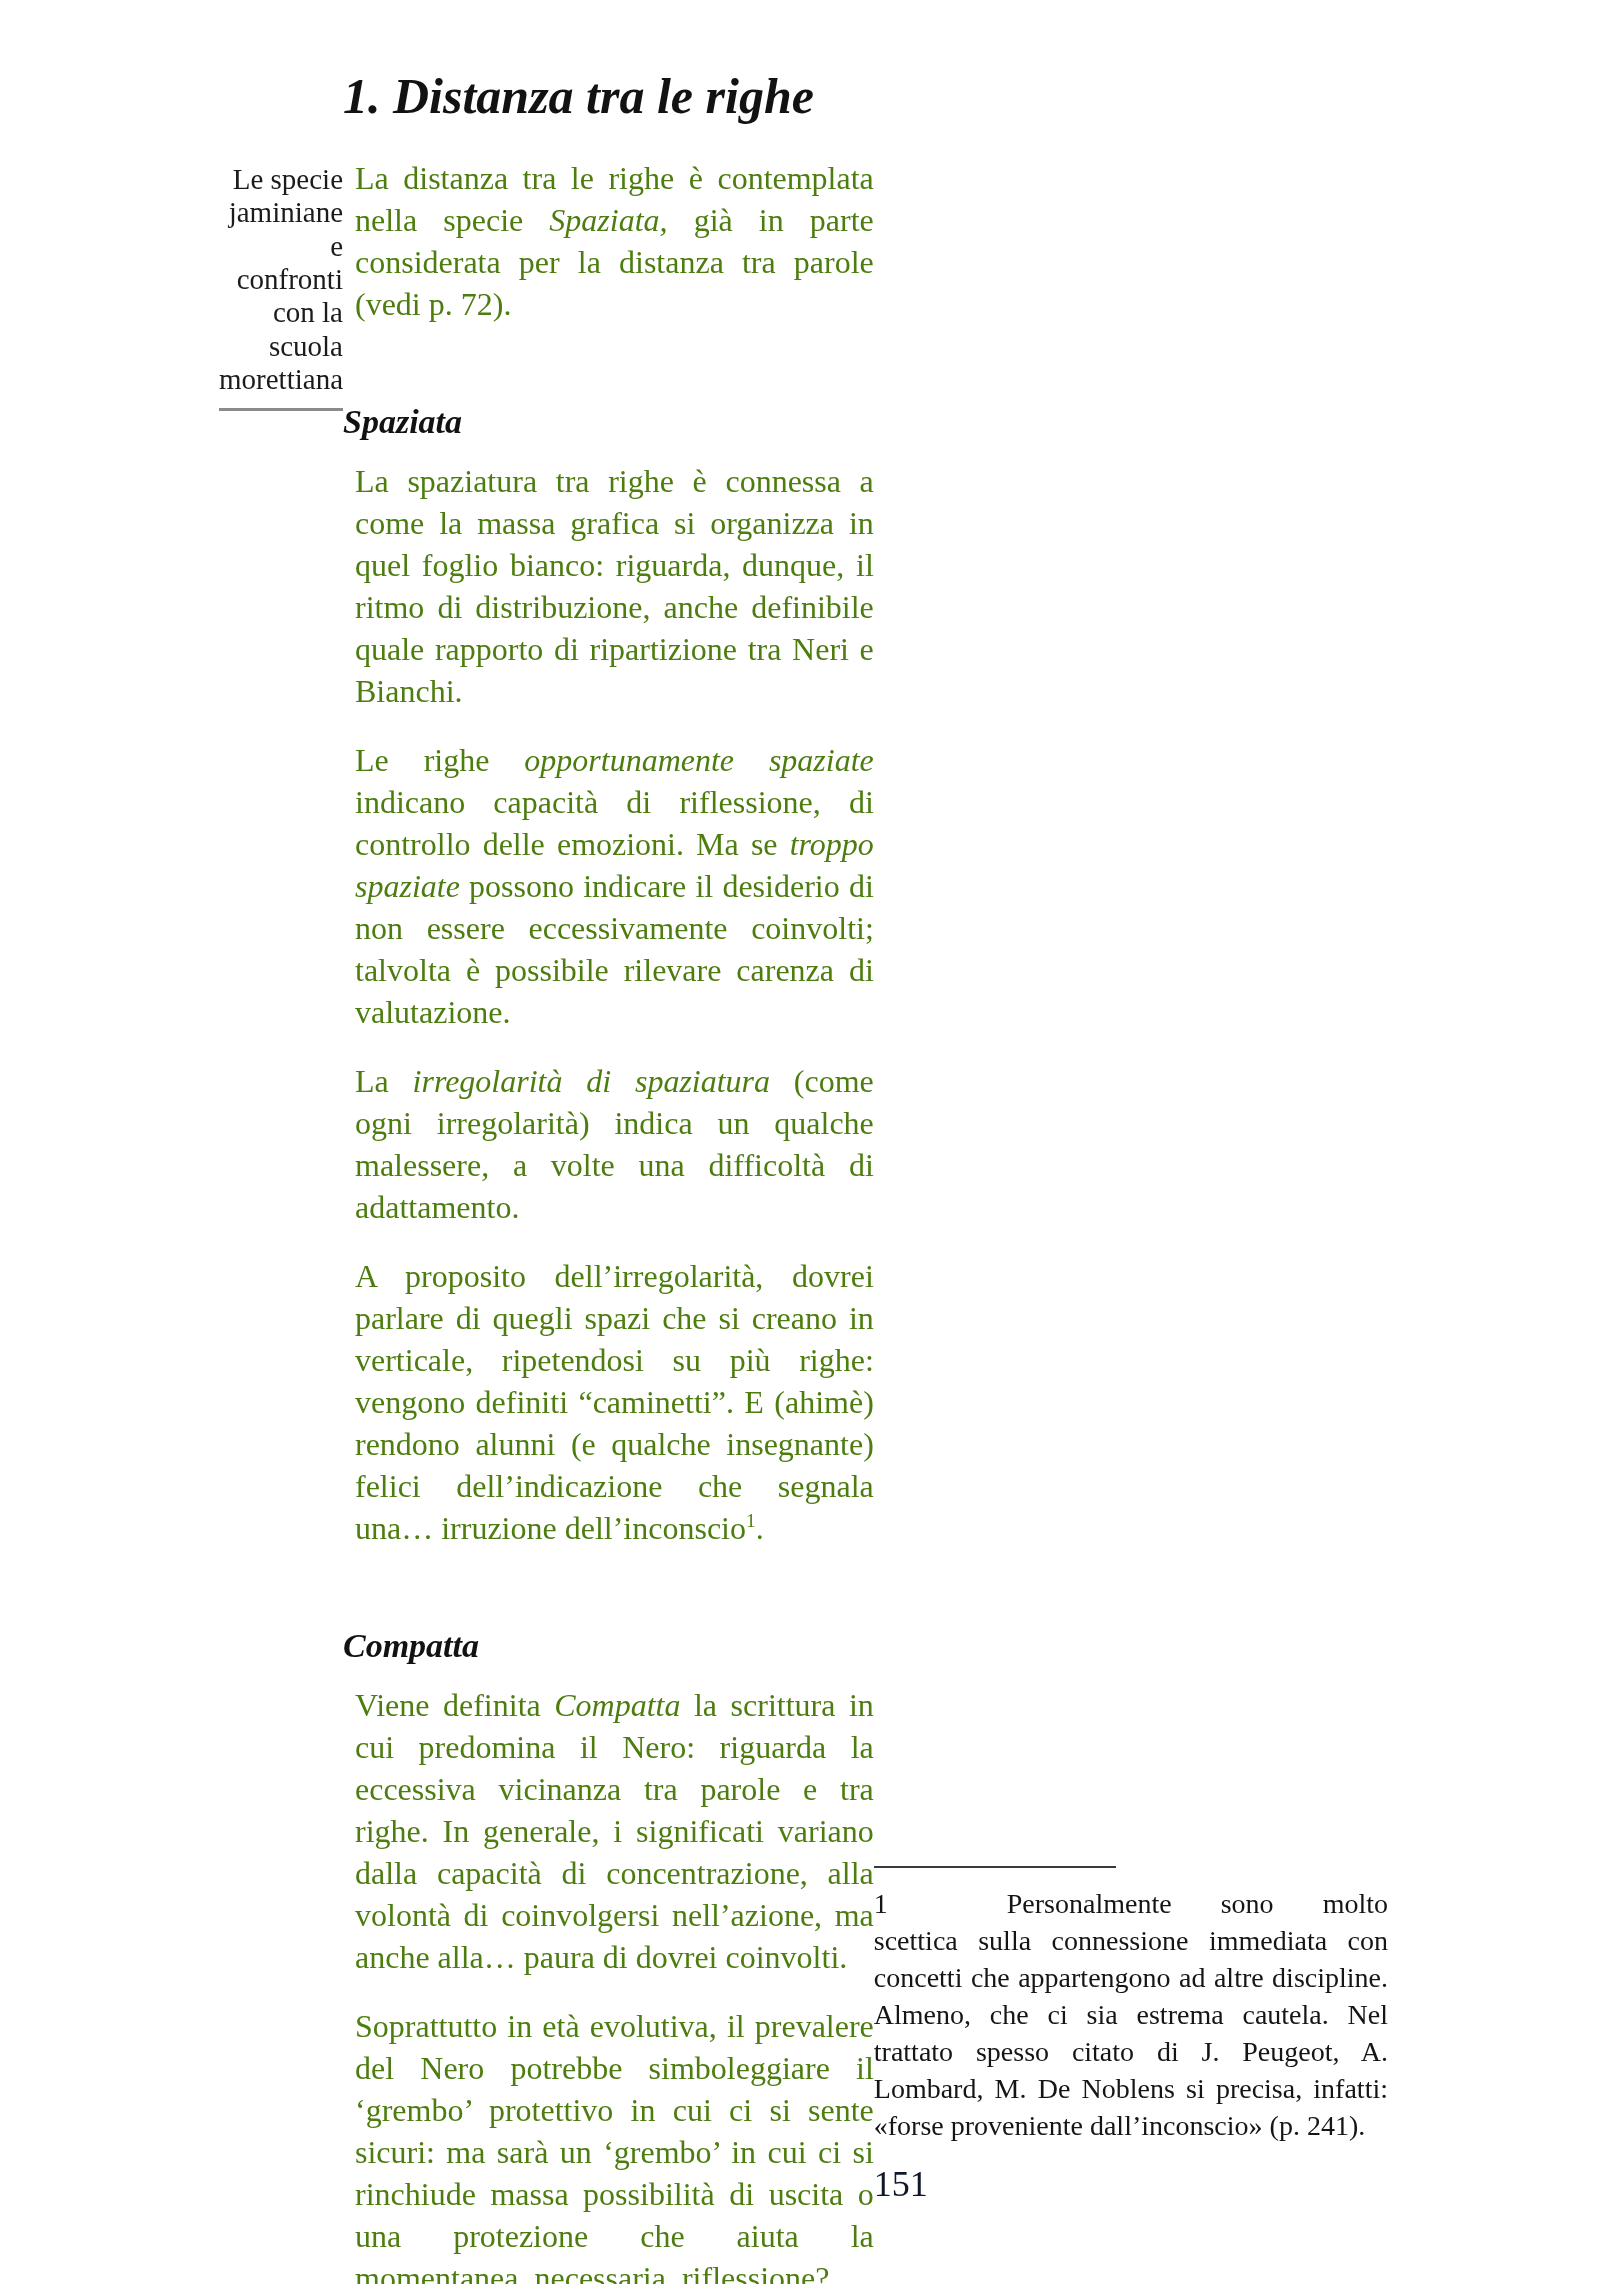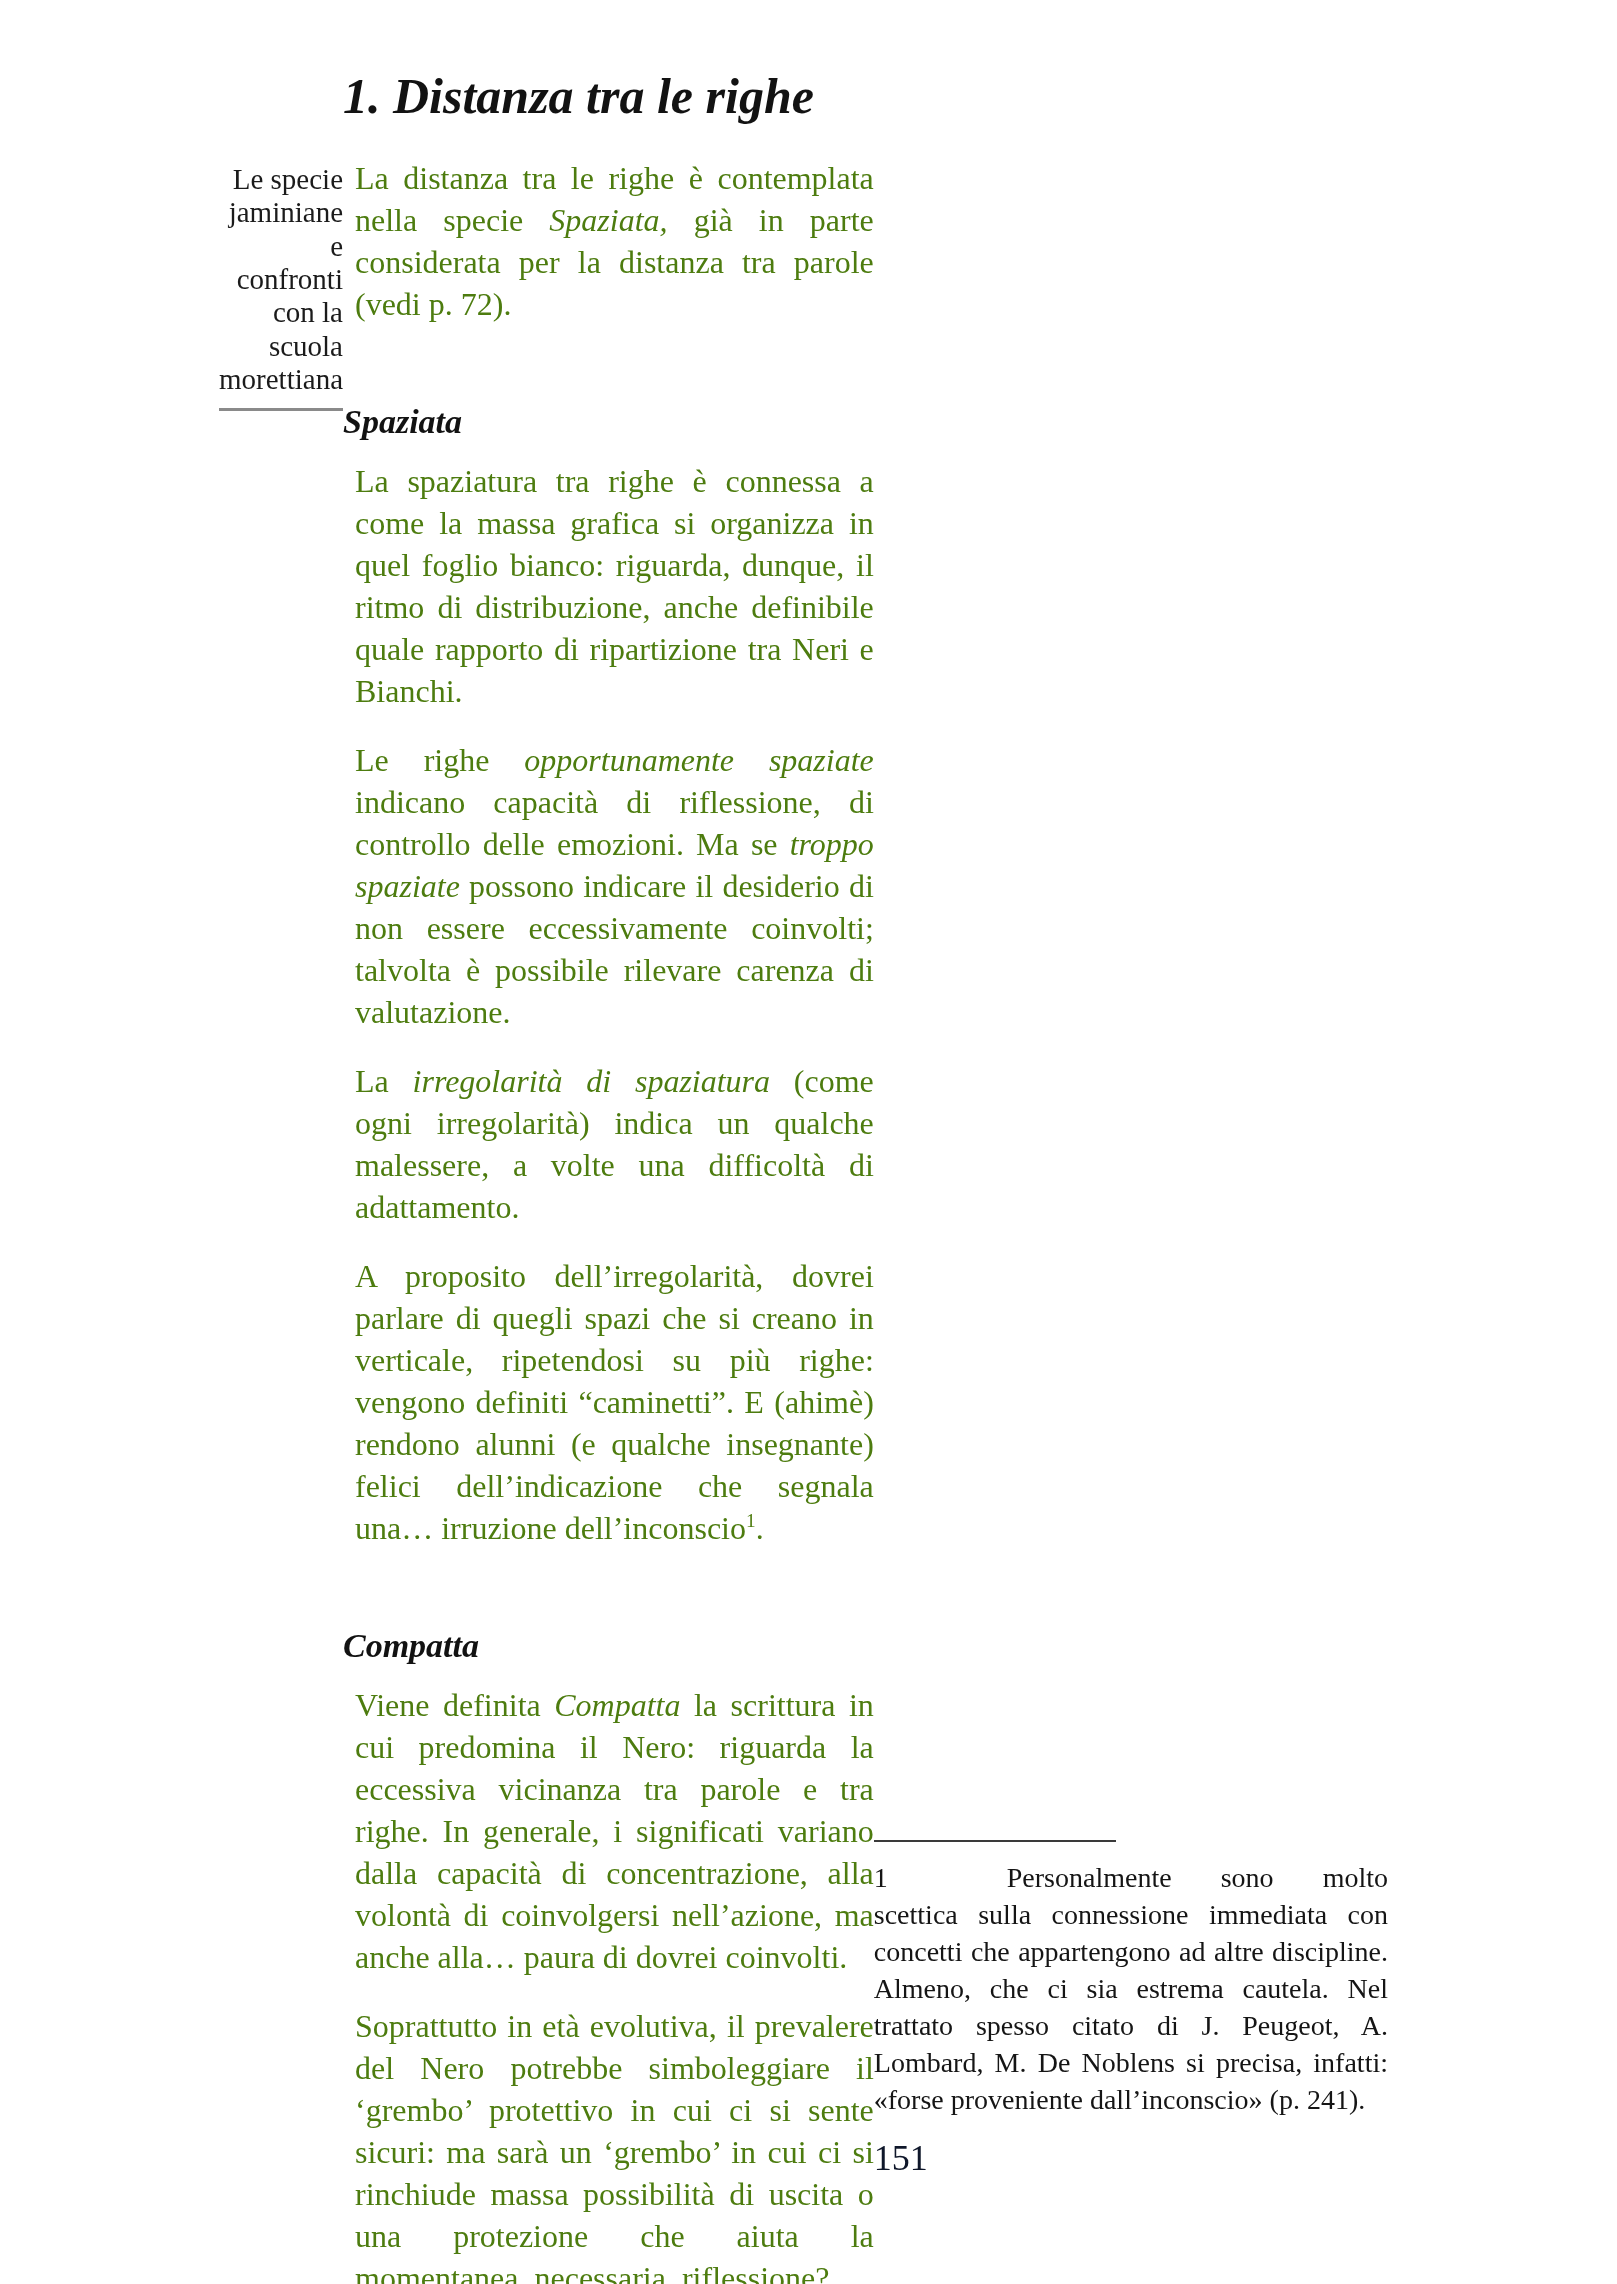--- a/index.html
+++ b/index.html
@@ -58,21 +58,21 @@
   }
   .body-par.lead { margin-top: 31px; }
   .body-par.after-head { margin-top: 19.3px; }
   .fnref {
     font-size: 19.3px;
     vertical-align: super;
     line-height: 0;
   }
   footer {
     margin-top: auto;
-    padding-bottom: 105px;
+    padding-bottom: 79px;
   }
   .footnote-rule {
     width: 242px;
     height: 1.6px;
     background: #3a3a3a;
     margin-bottom: 17.7px;
   }
   .footnote {
     margin: 0;
     font-size: 28px;

